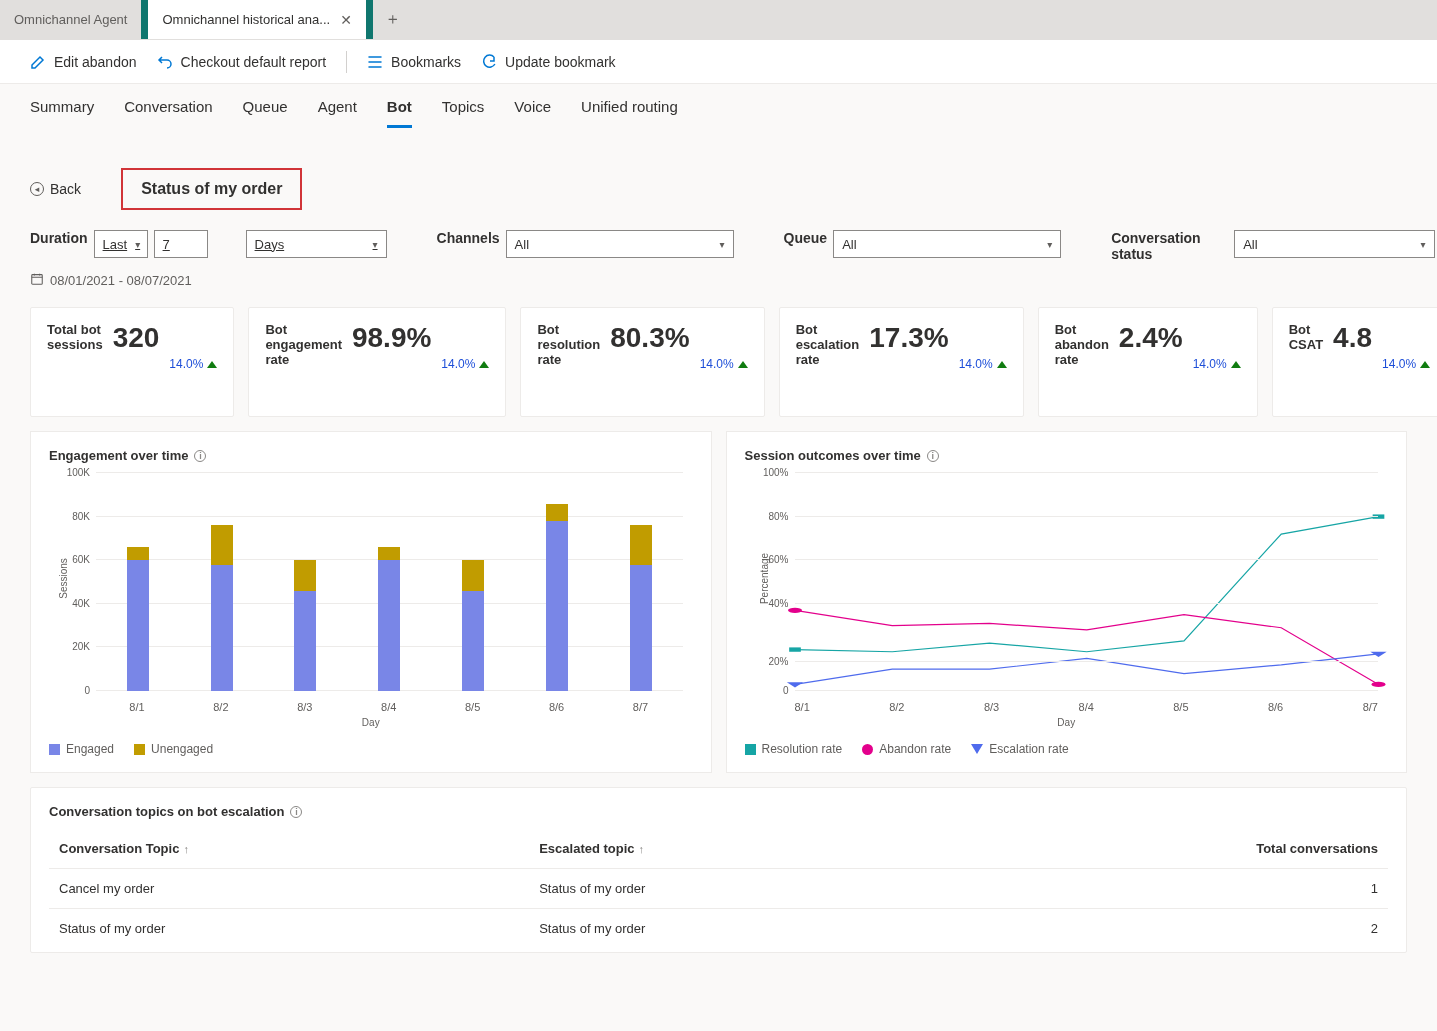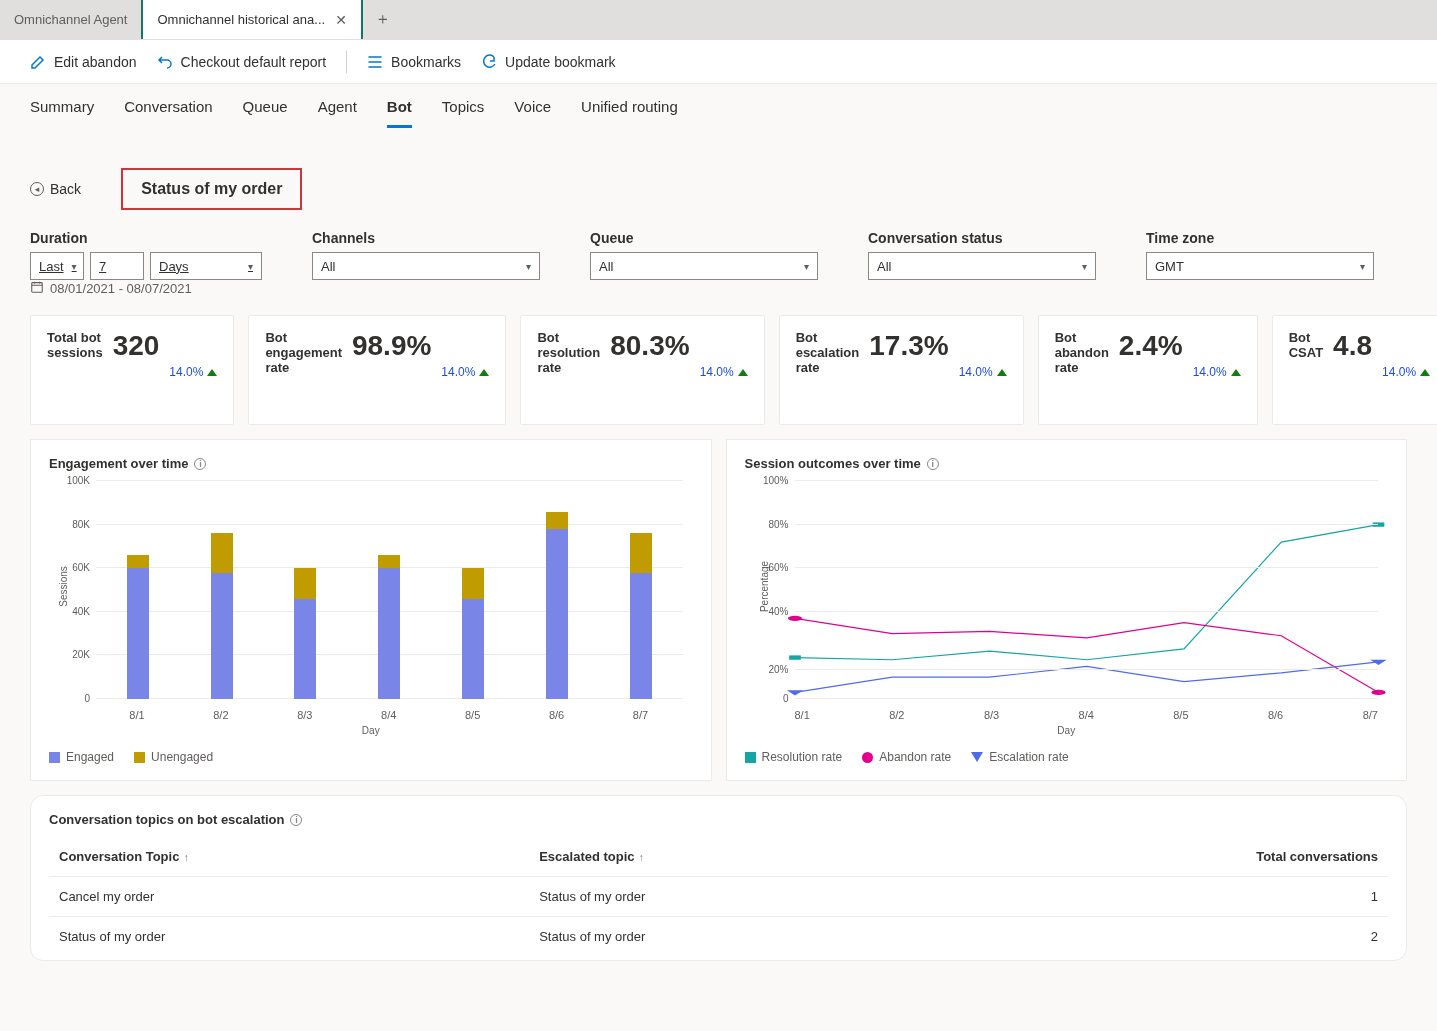--- a/index.html
+++ b/index.html
@@ -18,21 +18,21 @@
     align-items: stretch;
     border-bottom: 1px solid #e1dfdd;
   }
   .app-tab {
     display: flex;
     align-items: center;
     padding: 0 14px;
     font-size: 13px;
     color: #605e5c;
     background: #e1dfdd;
-    border-right: 2px solid #0f766e;
+    border-right: 7px solid #0f766e;
     gap: 10px;
     cursor: pointer;
   }
   .app-tab.active {
     background: #ffffff;
     color: #323130;
   }
   .app-tab .close { font-size: 14px; color: #605e5c; }
   .app-tab-plus {
     width: 40px;
@@ -102,41 +102,41 @@
     padding: 10px 18px;
     font-size:16px;
     font-weight:600;
   }
   
   .filters {
     display:flex;
     gap: 50px;
     align-items:flex-start;
   }
-  .filter-group { display:flex; flex-direction:column; gap:6px; }
+  .filter-group { display:flex; flex-direction:row; gap:6px; }
   .filter-label { font-size:14px; font-weight:600; color:#323130; }
   .select {
     height:28px;
     border:1px solid #8a8886;
     background:#ffffff;
     font-size:13px;
     padding:0 8px;
     display:flex;
     align-items:center;
     justify-content:space-between;
     gap:8px;
     cursor:pointer;
   }
   .select .chev { font-size:10px; color:#605e5c; }
   .filter-row-duration { display:flex; gap:6px;text-decoration:underline; }
   .w-last { width:54px; }
   .w-num { width:54px; }
-  .w-days { width:112px; }
+  .w-days { width:141px;margin-left:32px; }
   .w-med { width:228px; }
-  .date-range-row { display:flex; align-items:center; gap:6px; font-size:13px; color:#605e5c; }
+  .date-range-row { display:flex; align-items:center; gap:6px; font-size:13px; color:#605e5c; margin-top:10px;}
   
   .kpi-row {
     display:flex;
     gap:14px;
     margin-top:18px;
   }
   .kpi-card {
     flex:1;
     background:#ffffff;
     border:1px solid #edebe9;
@@ -187,21 +187,21 @@
   .seg-unengaged { background:#c19c00;}
   .bar-xlabels { position:absolute; left:46px; right:10px; bottom:0; display:flex; justify-content:space-around; font-size:11px; color:#605e5c;}
   
   .line-plot { position:absolute; left:50px; right:10px; top:0; bottom:22px;}
   .line-grid { position:absolute; left:0; right:0; border-top:1px solid #edebe9;}
   .line-grid span { position:absolute; left:-46px; top:-6px; width:40px; text-align:right; font-size:10px; color:#605e5c;}
   .line-xlabels { position:absolute; left:50px; right:10px; bottom:0; display:flex; justify-content:space-between; font-size:11px; color:#605e5c;}
   svg.lines { position:absolute; left:0; top:0; width:100%; height:100%; overflow:visible;}
   
   .table-card {
-    background:#ffffff; border:1px solid #edebe9; border-radius:13px; margin-top:14px; padding:16px 18px 4px 18px;
+    background:#ffffff; border:1px solid #edebe9; border-radius:2px; margin-top:14px; padding:16px 18px 4px 18px;
   }
   .tbl { width:100%; border-collapse:collapse; font-size:13px; margin-top:6px;}
   .tbl th { text-align:left; font-weight:600; padding:12px 10px; color:#323130;}
   .tbl th.right, .tbl td.right { text-align:right;}
   .tbl td { padding:12px 10px; border-top:1px solid #edebe9; color:#323130;}
   .sort-icon { font-size:11px; color:#8a8886; margin-left:4px;}
 </style>
 </head>
 <body>
 

